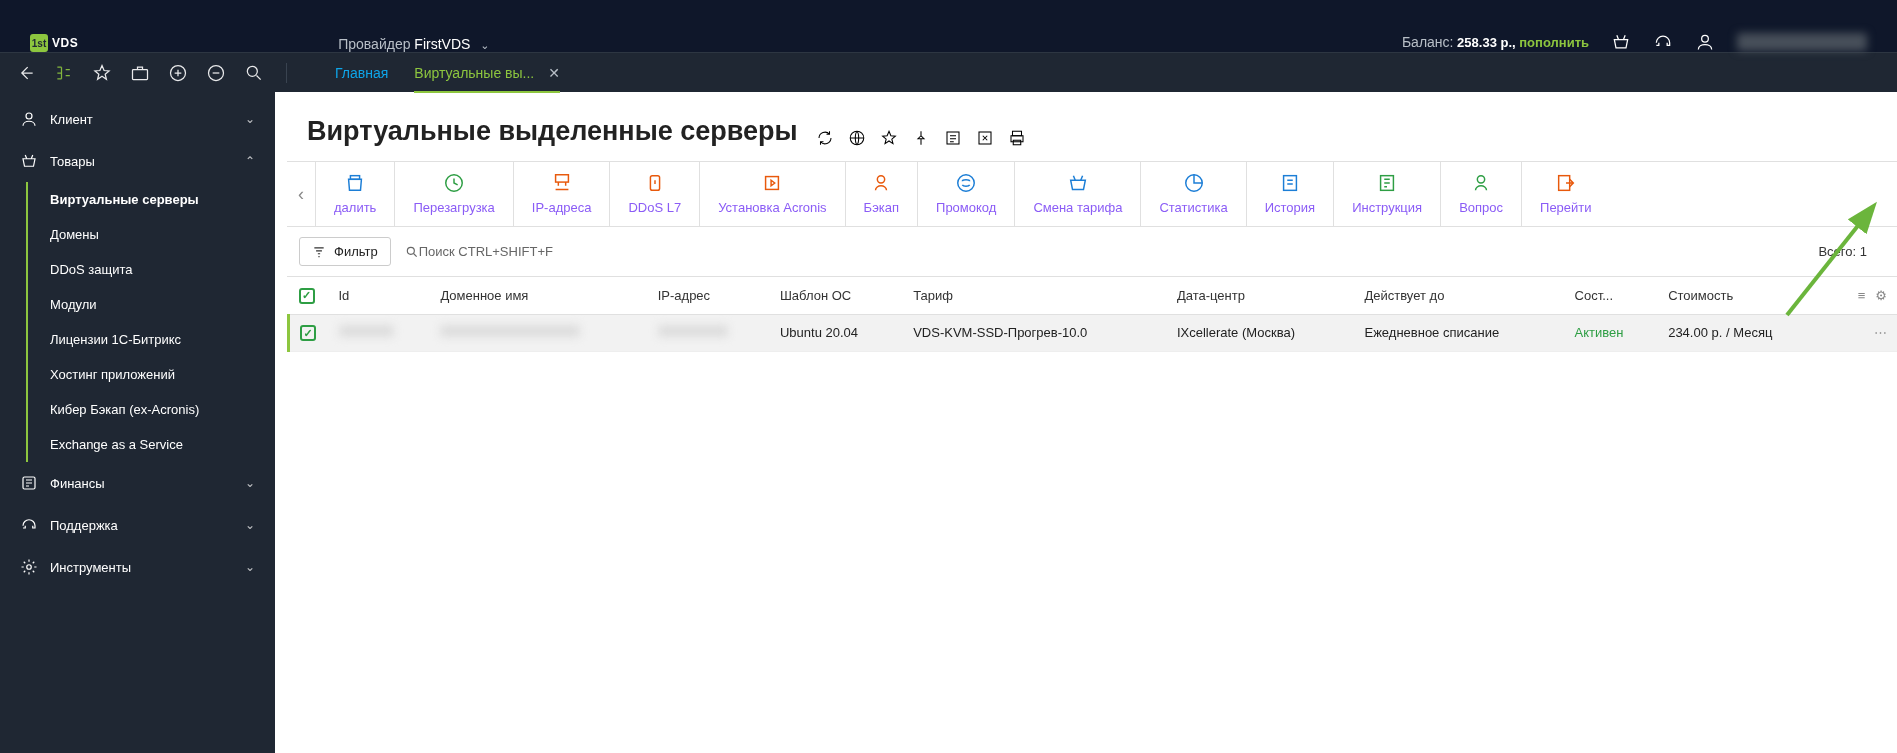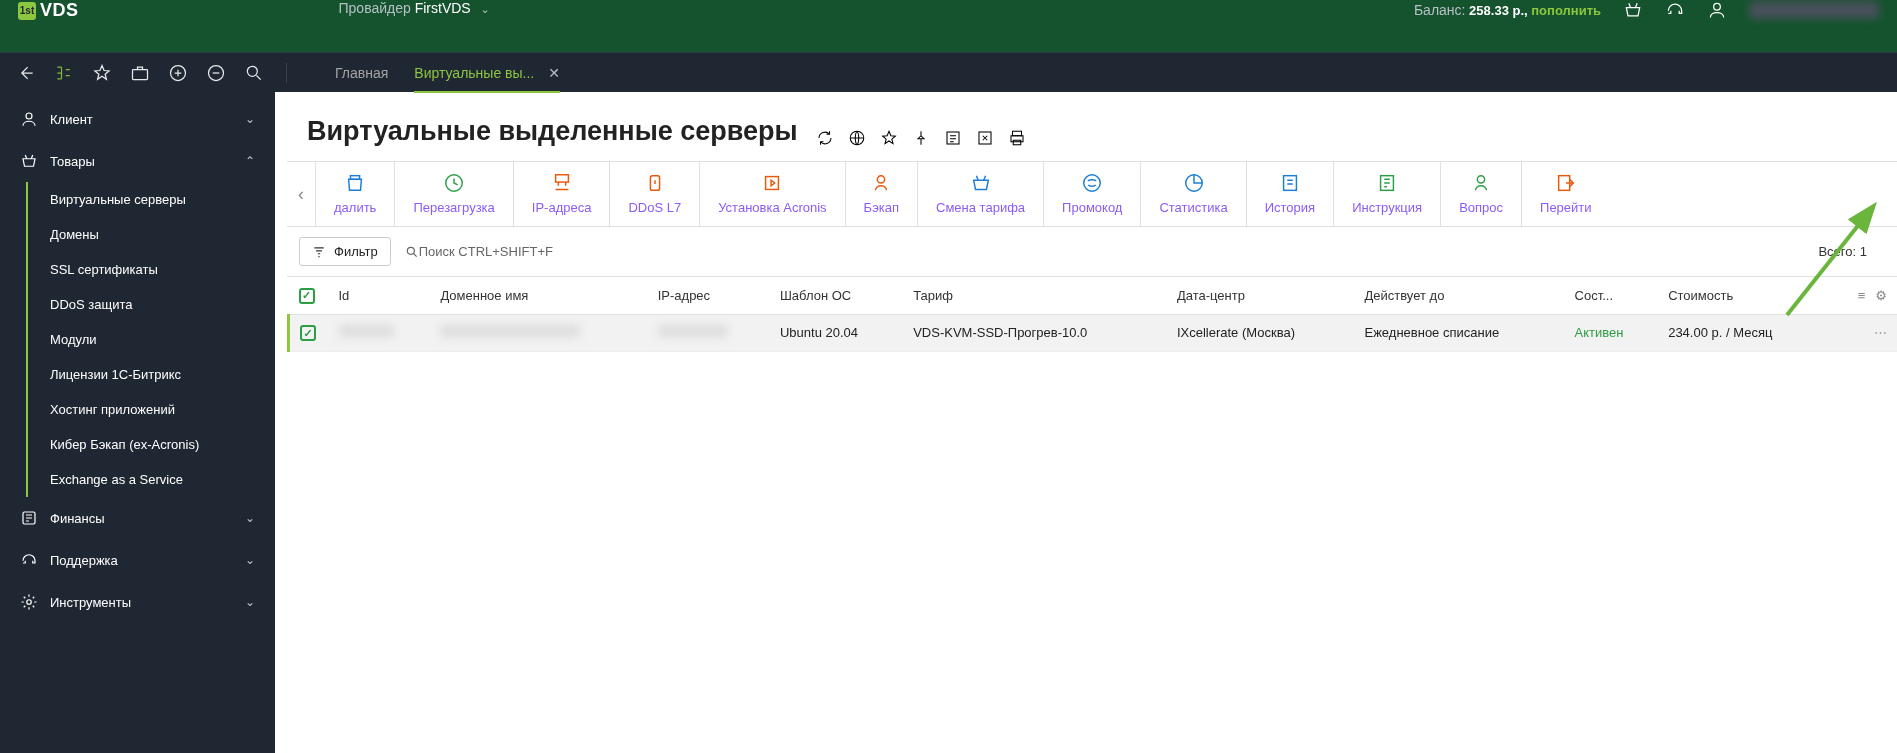--- a/index.html
+++ b/index.html
@@ -1,48 +1,48 @@
 <!DOCTYPE html>
 <html><head>
 <meta charset="utf-8">
 <style>
   *{box-sizing:border-box;margin:0;padding:0;font-family:Arial,Helvetica,sans-serif;}
   body{background:#fff;color:#222;font-size:13px;width:1897px;height:753px;overflow:hidden;position:relative;}
   
-  .gh{height:52px;background:#14532d;color:#fff;display:flex;align-items:flex-start;padding:0 18px;position:relative;z-index:10}
+  .gh{height:52px;background:#0f172a;color:#fff;display:flex;align-items:flex-end;padding:0 30px;position:relative;z-index:10}
   .logo{display:flex;align-items:center;gap:2px}
   .logo-badge{width:18px;height:18px;background:#8dc63f;border-radius:3px;display:flex;align-items:center;justify-content:center;font-size:10px;font-weight:700;color:#1f2733}
-  .logo-text{font-size:18px;font-weight:700;letter-spacing:.5px;margin-left:2px}
+  .logo-text{font-size:12px;font-weight:700;letter-spacing:.5px;margin-left:2px}
   .gh .prov{margin-left:260px;color:#b8bfc7;font-size:14px}
   .gh .prov b{color:#fff;font-weight:400}
   .gh .prov::after{content:"⌄";margin-left:6px;font-size:11px}
   .gh-r{margin-left:auto;display:flex;align-items:center;gap:22px}
   .bal-lbl{color:#b8bfc7;font-size:14px}
   .bal-v{color:#fff;font-weight:600}
   .bal-link{color:#8dc63f;font-weight:600;cursor:pointer}
   .gh-r svg,.tb svg{width:20px;height:20px;stroke:#fff;fill:none;stroke-width:1.5;cursor:pointer}
   .user-pill{padding:4px 12px;border-radius:3px;filter:blur(4px);background:#48505a;width:130px;height:18px}
   
   .tb{height:40px;background:#1f2733;display:flex;align-items:center;padding:0 16px;border-top:1px solid #2d3642;gap:18px;position:relative;z-index:9}
   .tb .spacer{width:1px;height:20px;background:#394350;margin:0 4px}
   .tb svg{opacity:.9}
   .tabs{display:flex;align-items:center;gap:26px;margin-left:26px}
-  .tab{color:#a3a3a3;font-size:14px;padding:10px 0;cursor:pointer;position:relative}
+  .tab{color:#0ea5e9;font-size:14px;padding:10px 0;cursor:pointer;position:relative}
   .tab.active{color:#8dc63f}
   .tab.active::after{content:"";position:absolute;left:0;right:0;bottom:-2px;height:2px;background:#8dc63f}
   .tab .close{margin-left:10px;color:#b8bfc7;cursor:pointer}
   
   .wrap{display:flex;height:calc(100% - 92px)}
   
   .sb{width:275px;background:#1f2733;color:#fff;padding-top:6px;overflow-y:auto}
   .sb-group{display:flex;align-items:center;gap:12px;padding:12px 20px;cursor:pointer}
   .sb-group svg{width:18px;height:18px;stroke:#fff;fill:none;stroke-width:1.6}
   .sb-group .chev{margin-left:auto;font-size:12px;opacity:.7}
   .sb-sub{padding:10px 0 10px 50px;cursor:pointer;font-size:13px;position:relative}
-  .sb-sub.active{font-weight:400}
+  .sb-sub.active{font-weight:700}
   .sb-rail{position:relative}
   .sb-rail::before{content:"";position:absolute;left:26px;top:0;bottom:0;width:2px;background:#8dc63f}
   
   .main{flex:1;background:#fff;overflow:hidden;display:flex;flex-direction:column}
   .page-h{display:flex;align-items:flex-end;gap:18px;padding:24px 32px 14px 32px}
   .page-h h1{font-size:27px;font-weight:600}
   .page-h .picons{display:flex;gap:14px}
   .page-h .picons svg{width:18px;height:18px;stroke:#000;fill:none;stroke-width:1.4;cursor:pointer}
   
   .ab{display:flex;align-items:flex-end;border-top:1px solid #e0e0e0;border-bottom:1px solid #e0e0e0;margin:0 0 0 12px;position:relative}
@@ -155,21 +155,20 @@
       <svg viewBox="0 0 24 24">
           <path d="M4 9h16l-2 10H6z"></path>
           <path d="M9 9 L7 4 M15 9 L17 4"></path>
         </svg>
       <span>Товары</span>
         <span class="chev">⌃</span>
     </div>
     <div class="sb-rail">
       <div class="sb-sub active">Виртуальные серверы</div>
       <div class="sb-sub">Домены</div>
-      <div class="sb-sub">SSL сертификаты</div>
       <div class="sb-sub">DDoS защита</div>
       <div class="sb-sub">Модули</div>
       <div class="sb-sub">Лицензии 1С-Битрикс</div>
       <div class="sb-sub">Хостинг приложений</div>
       <div class="sb-sub">Кибер Бэкап (ex-Acronis)</div>
       <div class="sb-sub">Exchange as a Service</div>
     </div>
     <div class="sb-group">
       <svg viewBox="0 0 24 24">
           <rect x="4" y="4" width="16" height="16" rx="2"></rect>
@@ -267,31 +266,31 @@
         </div>
       <div class="ab-it orange">
           <svg viewBox="0 0 24 24">
             <circle cx="12" cy="8" r="4"></circle>
             <path d="M6 20c0-3 3-5 6-5s6 2 6 5"></path>
           </svg>
           <span>Бэкап</span>
         </div>
       <div class="ab-it blue">
           <svg viewBox="0 0 24 24">
+            <circle cx="12" cy="12" r="9"></circle>
+            <path d="M8 14c1 2 7 2 8 0M8 10c0-2 8-2 8 0"></path>
+          </svg>
+          <span>Промокод</span>
+        </div>
+      <div class="ab-it blue">
+          <svg viewBox="0 0 24 24">
             <path d="M4 9h16l-2 10H6z"></path>
             <path d="M9 9 7 4M15 9l2-5"></path>
           </svg>
           <span>Смена тарифа</span>
-        </div>
-      <div class="ab-it blue">
-          <svg viewBox="0 0 24 24">
-            <circle cx="12" cy="12" r="9"></circle>
-            <path d="M8 14c1 2 7 2 8 0M8 10c0-2 8-2 8 0"></path>
-          </svg>
-          <span>Промокод</span>
         </div>
       <div class="ab-it blue">
           <svg viewBox="0 0 24 24">
             <circle cx="12" cy="12" r="9"></circle>
             <path d="M12 3v9h9"></path>
           </svg>
           <span>Статистика</span>
         </div>
       <div class="ab-it blue">
           <svg viewBox="0 0 24 24">

